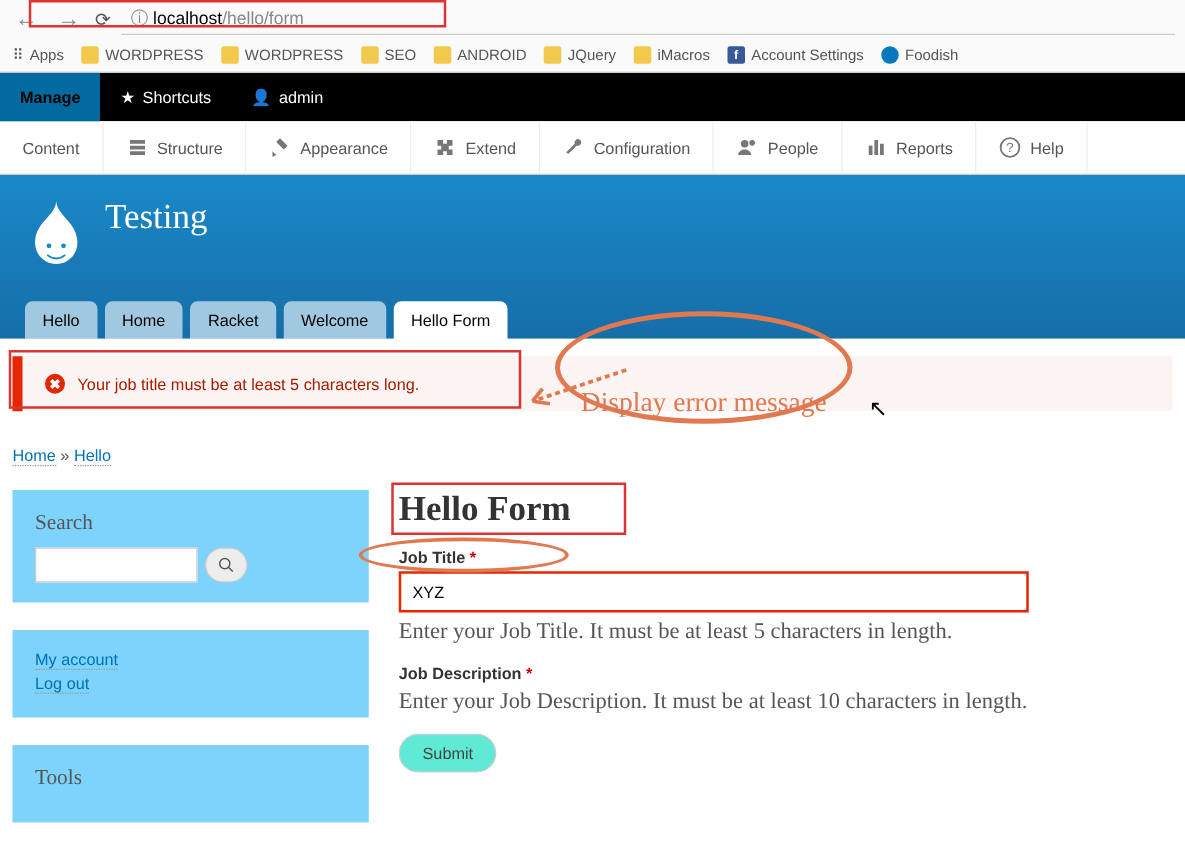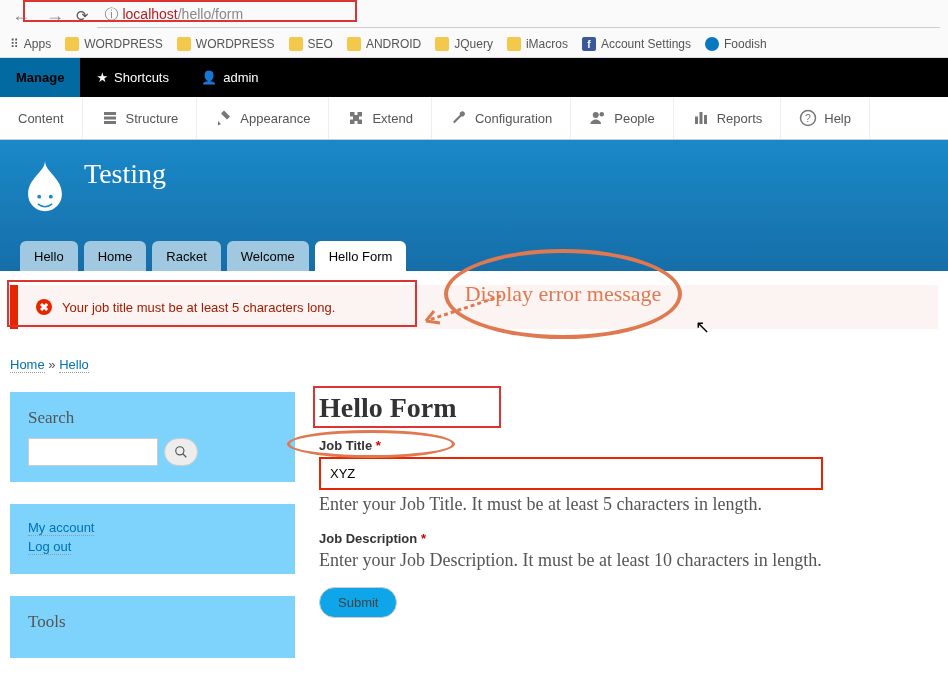--- a/index.html
+++ b/index.html
@@ -5,21 +5,21 @@
 * { box-sizing: border-box; margin: 0; padding: 0; }
 body { font-family: "Lucida Grande", Verdana, sans-serif; font-size: 13px; color: #333; background: #fff; width: 948px; }
 a { color: #0071b3; text-decoration: none; }
 
 
 .browser-chrome { background: #fafafa; border-bottom: 1px solid #ddd; }
 .url-bar { display: flex; align-items: center; padding: 3px 8px; gap: 8px; }
 .nav-arrow { color: #888; font-size: 18px; padding: 0 4px; }
 .reload { color: #555; font-size: 15px; }
 .url-field { flex: 1; padding: 3px 8px; color: #888; font-size: 14px; border-bottom: 1px solid #ccc; }
-.url-field .host { color: #b91c1c; }
+.url-field .host { color: #000000; }
 .annot-url { position: absolute; top: 0; left: 23px; width: 334px; height: 22px; border: 2px solid #d33; pointer-events: none; }
 .bookmarks { display: flex; align-items: center; gap: 14px; padding: 6px 10px; font-size: 12px; color: #555; }
 .bm-icon { width: 14px; height: 14px; display: inline-flex; align-items: center; justify-content: center; border-radius: 2px; }
 .folder { background: #f2c94c; }
 .fb { background: #3b5998; color: #fff; font-weight: bold; font-size: 10px; }
 .drup { background: #0678be; border-radius: 50%; }
 .bm-item { display: flex; align-items: center; gap: 5px; }
 
 
 .admin-toolbar { background: #000; color: #fff; display: flex; align-items: center; padding: 0; }
@@ -41,21 +41,21 @@
 .main-tabs .tab.active { background: #fff; }
 
 
 .messages-region { background: #fff; padding: 14px 10px; position: relative; }
 .error-msg { background: #fcf4f2; border-left: 8px solid #e62600; padding: 14px 18px; display: flex; align-items: center; gap: 10px; color: #a51b00; }
 .err-icon { width: 16px; height: 16px; background: #e62600; border-radius: 50%; display: inline-flex; align-items: center; justify-content: center; color: #fff; font-weight: bold; font-size: 11px; }
 .annot-err-box { position: absolute; top: 9px; left: 7px; width: 410px; height: 47px; border: 2px solid #d33; pointer-events: none; }
 
 
 .annot-oval { position: absolute; border: 4px solid #e07850; border-radius: 50%; pointer-events: none; }
-.annot-callout { top: -22px; left: 444px; width: 238px; height: 90px; display: flex; align-items: center; justify-content: center; text-align: center; color: #e07850; font-size: 22px; font-family: Georgia, serif; line-height: 1.2; }
+.annot-callout { top: -22px; left: 444px; width: 238px; height: 90px; display: flex; align-items: flex-end; justify-content: center; text-align: center; color: #e07850; font-size: 22px; font-family: Georgia, serif; line-height: 1.2; }
 .annot-arrow { position: absolute; pointer-events: none; color: #e07850; }
 .cursor-ptr { position: absolute; left: 695px; top: 45px; font-size: 18px; color: #000; }
 
 
 .content-wrap { padding: 14px 10px; }
 .breadcrumb { color: #555; margin-bottom: 20px; font-size: 13px; }
 .breadcrumb a { border-bottom: 1px dotted #999; }
 .layout { display: flex; gap: 24px; margin-top: 20px; }
 .sidebar { width: 285px; }
 .block { background: #7dd3fc; padding: 16px 18px; margin-bottom: 22px; }
@@ -68,21 +68,21 @@
 .main { flex: 1; position: relative; }
 .page-title { font-family: Georgia, serif; font-size: 28px; color: #333; margin-bottom: 14px; }
 .annot-title-box { position: absolute; top: -6px; left: -6px; width: 188px; height: 42px; border: 2px solid #d33; pointer-events: none; }
 .form-item { margin-bottom: 16px; position: relative; }
 .form-label { font-weight: bold; font-size: 13px; display: block; margin-bottom: 4px; }
 .form-required { color: #c00; }
 .form-text { width: 504px; padding: 7px 9px; border: 1px solid #ccc; font-size: 13px; font-family: inherit; }
 .form-text.error-field { border: 2px solid #e62600; }
 .description { font-family: Georgia, serif; font-size: 18px; color: #555; margin-top: 4px; }
 .annot-label-oval { top: -8px; left: -32px; width: 168px; height: 28px; border-width: 3px; }
-.submit-btn { background: #0ea5e9; border: 1px solid #ccc; border-radius: 16px; padding: 7px 18px; font-size: 13px; cursor: pointer; color: #444; }
+.submit-btn { background: #5eead4; border: 1px solid #ccc; border-radius: 16px; padding: 7px 18px; font-size: 13px; cursor: pointer; color: #444; }
 
 .rel { position: relative; }
 </style>
 </head>
 <body>
 
 <div class="rel">
 <div class="browser-chrome">
   <div class="url-bar">
     <span class="nav-arrow">←</span>

